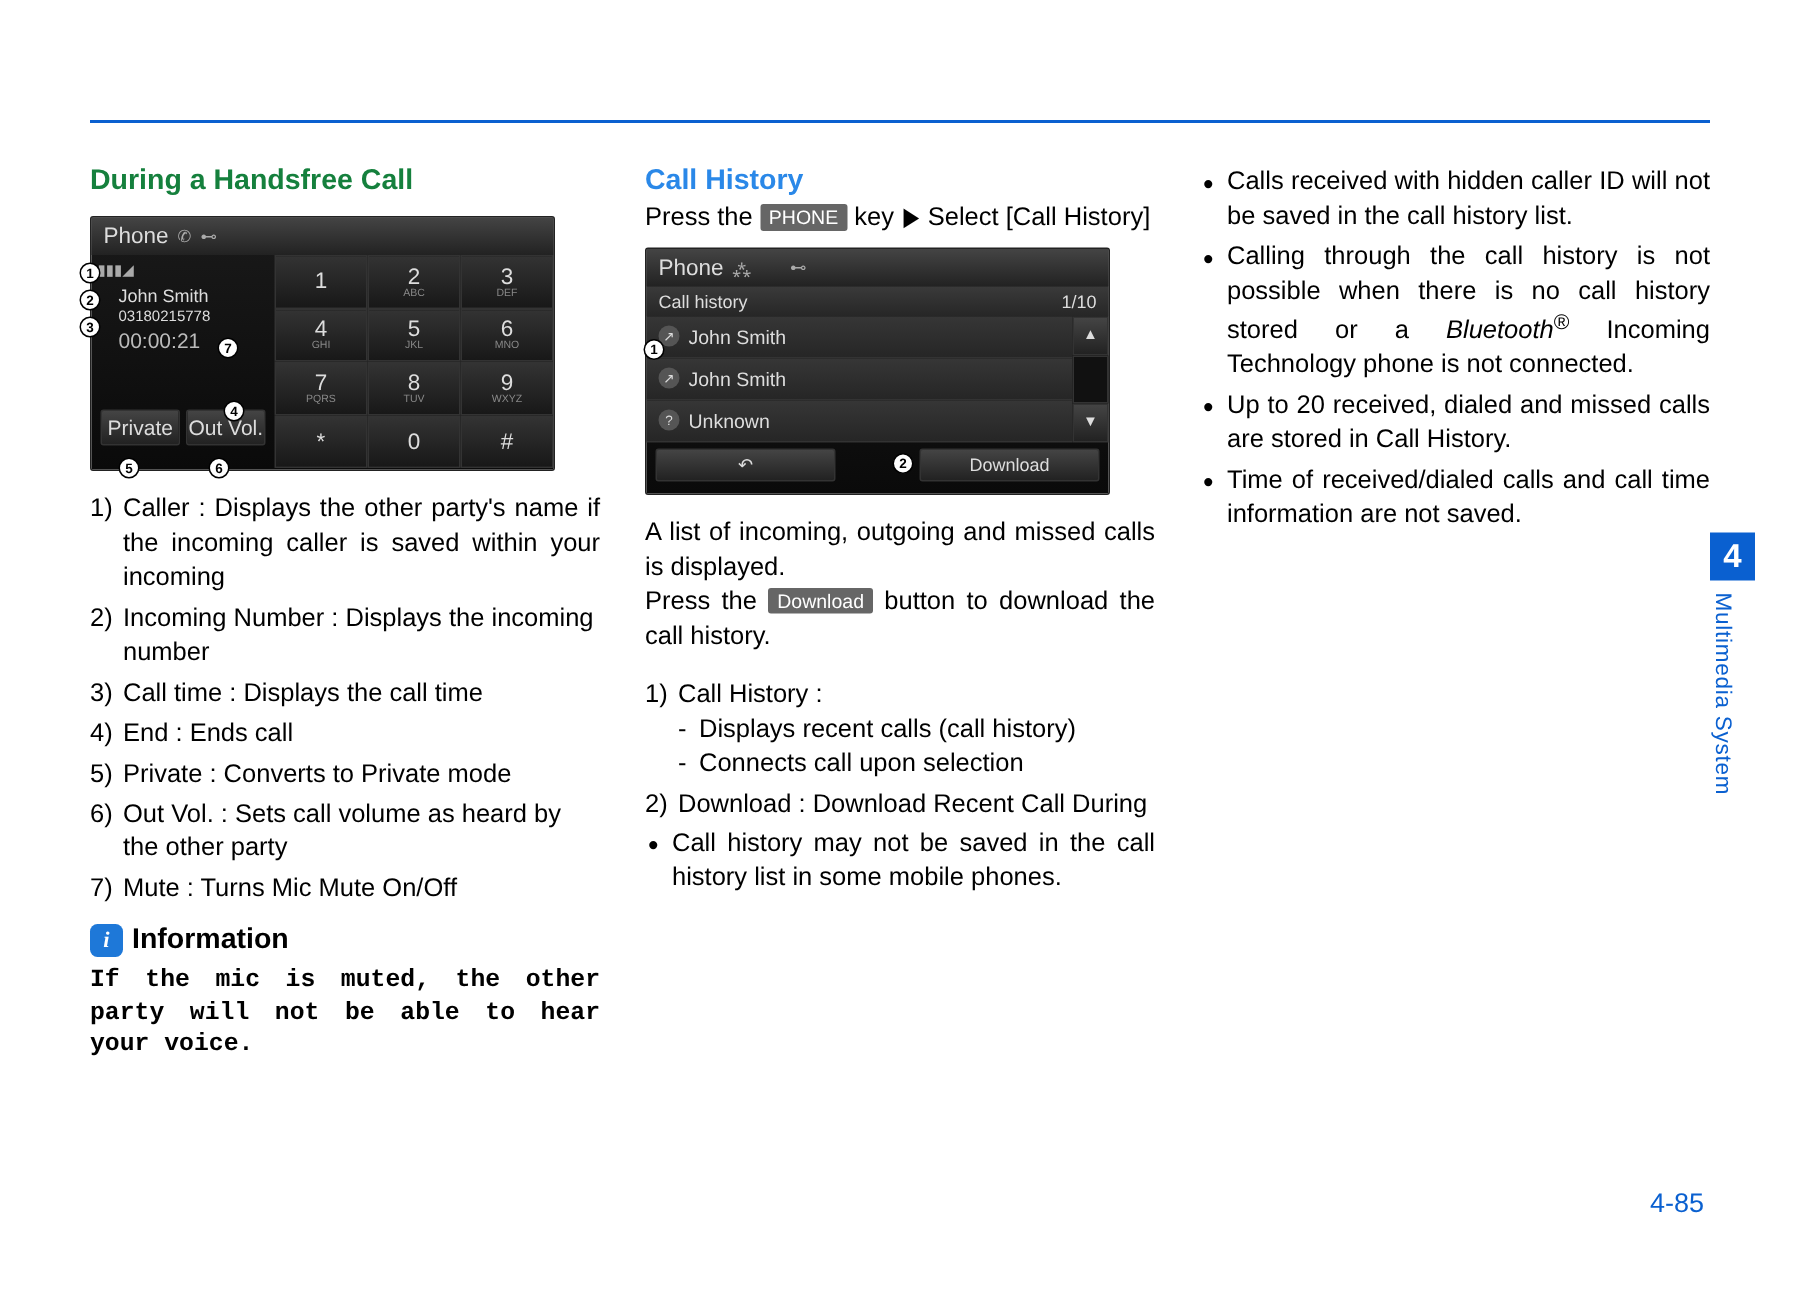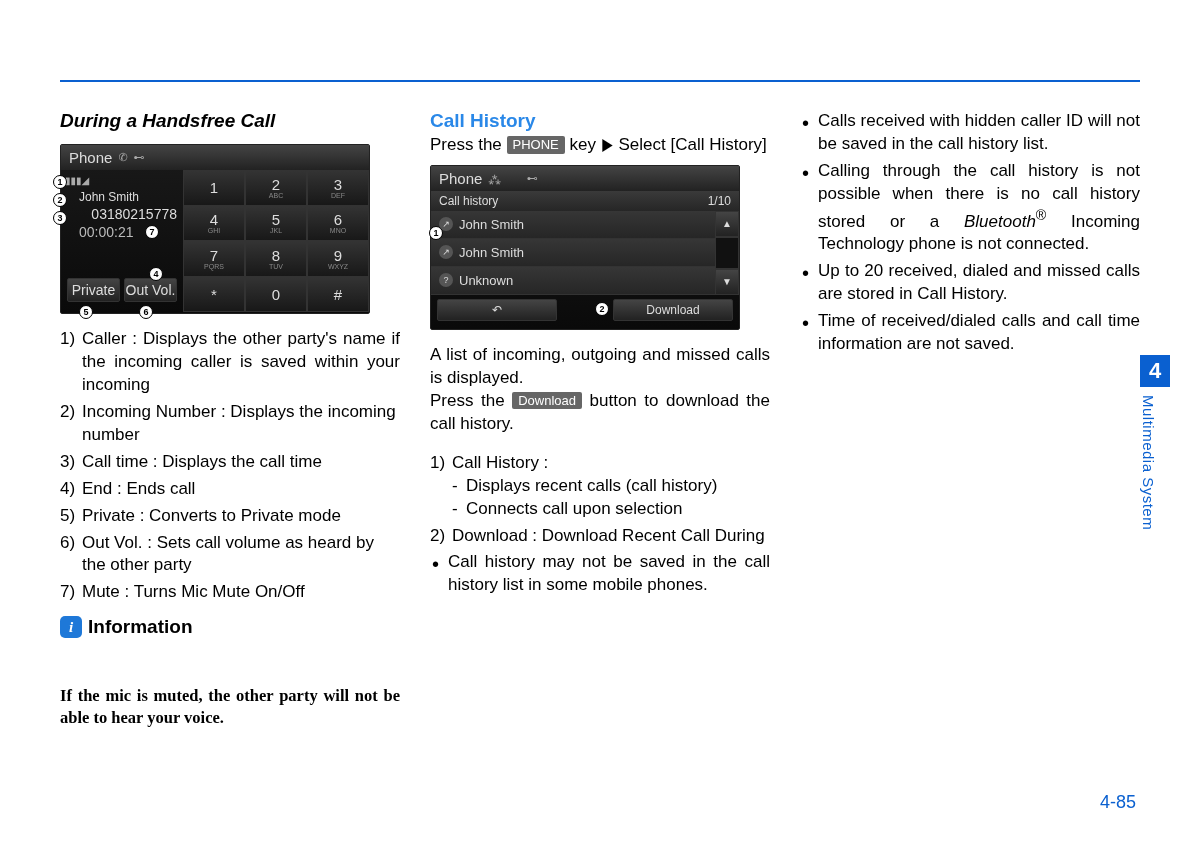--- a/index.html
+++ b/index.html
@@ -42,41 +42,41 @@
     letter-spacing: 0.5px;
   }
   .page-num {
     position: absolute;
     right: 64px;
     bottom: 48px;
     color: #0a60d0;
     font-size: 18px;
     font-family: 'Trebuchet MS', Arial, sans-serif;
   }
-  .h-black { font-style: italic; font-weight: bold; font-size: 19px; color: #000000; padding-bottom: 12px; }
+  .h-black { font-weight: bold; font-size: 19px; color: #15803d; padding-bottom: 12px; }
   .h-blue { font-weight: bold; font-size: 19px; color: #2a88e8; padding-bottom: 2px; }
   p, li { font-size: 17px; line-height: 1.35; }
   .justify { text-align: justify; }
   ol.plain { list-style: none; }
   ol.plain > li { position: relative; padding-left: 22px; margin-bottom: 4px; }
   ol.plain > li > .num { position: absolute; left: 0; top: 0; }
   ul.bullets { list-style: none; }
   ul.bullets > li { position: relative; padding-left: 18px; margin-bottom: 4px; text-align: justify; }
   ul.bullets > li::before { content: "•"; position: absolute; left: 2px; top: 0; font-size: 20px; }
   ul.dashes { list-style: none; }
   ul.dashes > li { position: relative; padding-left: 14px; }
   ul.dashes > li::before { content: "-"; position: absolute; left: 0; top: 0; }
   .info-line { display: flex; align-items: center; gap: 6px; margin-top: 12px; }
   .info-icon {
     width: 22px; height: 22px; border-radius: 5px; background: #1e78d8;
     color: #fff; font-style: italic; font-family: Georgia, serif;
     font-size: 15px; font-weight: bold; display: flex; align-items: center; justify-content: center;
   }
   .info-heading { font-weight: bold; font-size: 19px; }
-  .info-text { font-family: Liberation Serif, serif; font-weight: bold; text-align: justify; line-height: 1.3; font-size: 16.5px; padding-top:4px;margin-top:43px;}
+  .info-text { font-family: Liberation Mono, monospace; font-weight: bold; text-align: justify; line-height: 1.3; font-size: 16.5px; padding-top:4px;}
   .key-btn {
     display: inline-block; background: #666; color: #fff;
     font-size: 13px; padding: 0px 6px; border-radius: 2px;
     vertical-align: 1px;
   }
   .triangle-right { display:inline-block; transform: scaleX(0.8); }
   .screen {
     background: linear-gradient(#1a1a1a,#0a0a0a);
     color: #ddd; font-family: Arial, sans-serif; font-size: 11px;
     border: 1px solid #222; border-radius: 2px; position: relative;
@@ -91,21 +91,21 @@
   .scr-body { display: flex; height: calc(100% - 26px); }
   .scr-left { width: 122px; padding: 4px 4px; }
   .scr-keypad { flex: 1; display: grid; grid-template-columns: repeat(3,1fr); grid-template-rows: repeat(4,1fr); }
   .kp {
     border: 1px solid #333; background: linear-gradient(#333,#181818);
     display: flex; flex-direction: column; align-items:center; justify-content:center;
     font-size: 15px; line-height:1;
   }
   .kp .sub { font-size: 7px; color: #888; }
   .caller-name { font-size: 12px; padding: 4px 2px 0 14px; }
-  .caller-num { font-size: 14px; padding: 2px 2px 0 14px; text-align: right; }
+  .caller-num { font-size: 10px; padding: 2px 2px 0 14px; }
   .caller-time { font-size: 14px; padding: 2px 2px 0 14px; color:#bbb }
   .btn-row { display:flex; gap:4px; margin-top: 38px; padding:0 2px; }
   .ui-btn { flex:1; background: linear-gradient(#444,#222); border:1px solid #333; text-align:center; padding:3px 0; font-size:14px; border-radius:2px }
   .circle { position:absolute; width:14px; height:14px; border:1px solid #000; border-radius:50%; background:#fff; color:#000; font-size:9px; line-height:12px; text-align:center; font-weight:bold; }
   .scr-list-header { background: linear-gradient(#3a3a3a,#262626); padding:3px 8px; font-size:12px; display:flex; justify-content:space-between; align-items:center; }
   .scr-row { display:flex; align-items:center; gap:6px; padding:6px 8px; border-bottom:1px solid #333; background: linear-gradient(#363636,#262626); font-size:13px; }
   .scr-row .ic { width:14px; height:14px; border-radius:50%; background:#555; display:flex; align-items:center; justify-content:center; font-size:9px;}
   .scr-bottom { display:flex; justify-content:space-between; padding:4px 6px 2px 6px; }
   .scr-bbtn { width:120px; text-align:center; background: linear-gradient(#444,#222); border:1px solid #333; padding:3px 0; font-size:12px; border-radius:2px; }
   .scr-scroll { width:24px; display:flex; flex-direction:column; }

